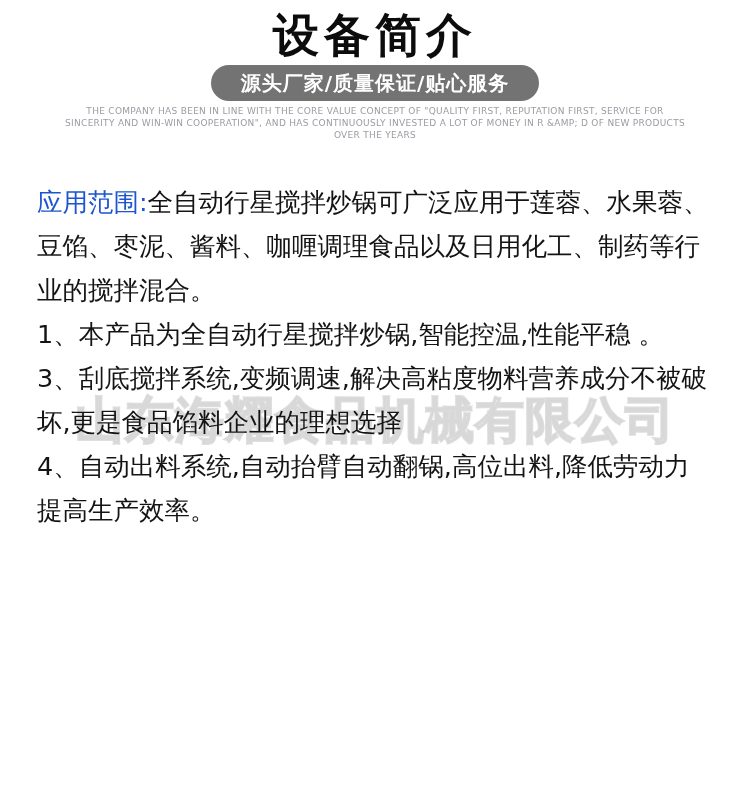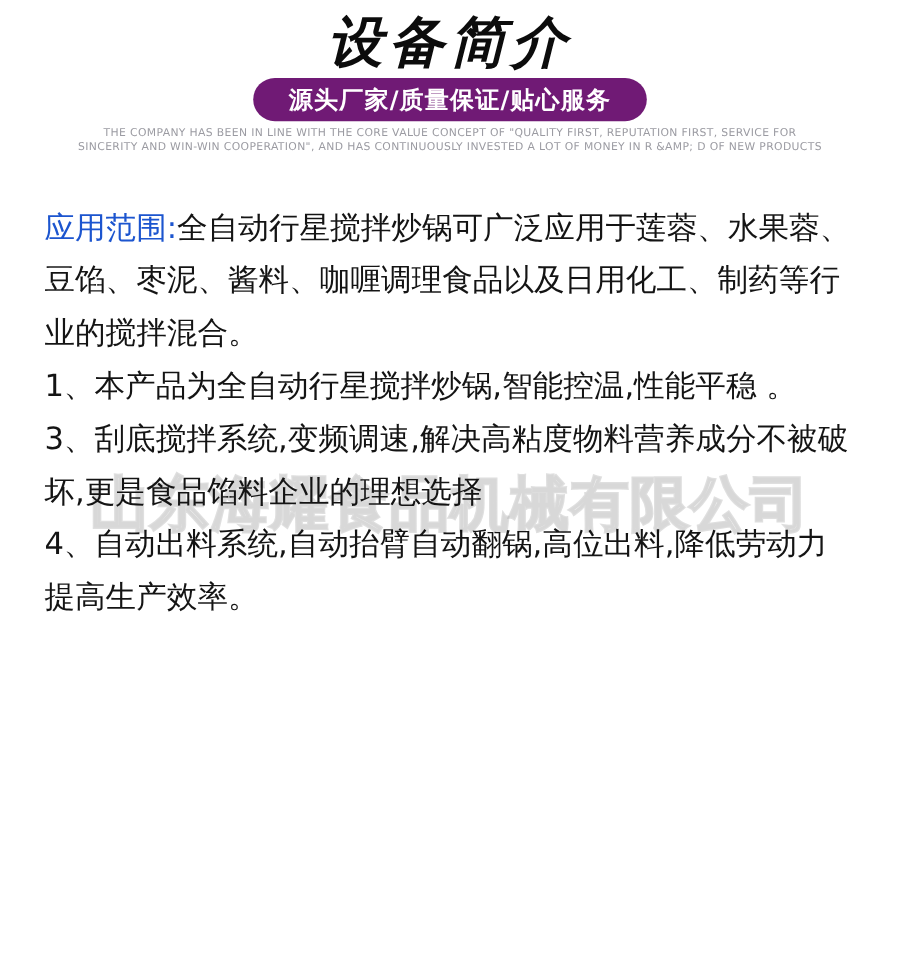--- a/index.html
+++ b/index.html
@@ -18,28 +18,27 @@
     position: relative;
     z-index: 2;
     text-align: center;
     padding-top: 10px;
   }
   .title {
     display: inline-block;
     font-size: 46px;
     line-height: 50px;
     font-weight: 900;
-    font-style: italic;
     letter-spacing: 5px;
     color: #0c0c0c;
   }
   .badge {
     display: inline-block;
     margin-top: 5px;
-    background: #701a75;
+    background: #737373;
     color: #ffffff;
     font-size: 20px;
     line-height: 26px;
     font-weight: 700;
     letter-spacing: 1px;
     padding: 5px 30px;
     border-radius: 20px;
   }
   .en-tagline {
     margin-top: 4px;
@@ -86,20 +85,21 @@
 
   <div class="watermark">山东海耀食品机械有限公司</div>
 
   <div class="header">
     <div class="title">设备简介</div>
     <br>
     <div class="badge">源头厂家/质量保证/贴心服务</div>
     <div class="en-tagline">
       <div>THE COMPANY HAS BEEN IN LINE WITH THE CORE VALUE CONCEPT OF "QUALITY FIRST, REPUTATION FIRST, SERVICE FOR</div>
       <div>SINCERITY AND WIN-WIN COOPERATION", AND HAS CONTINUOUSLY INVESTED A LOT OF MONEY IN R &amp;AMP; D OF NEW PRODUCTS</div>
+      <div>OVER THE YEARS</div>
     </div>
   </div>
 
   <div class="content">
 
     <p><span class="lbl">应用范围:</span><span>全自动行星搅拌炒锅可广泛应用于莲蓉、水果蓉、豆馅、枣泥、酱料、咖喱调理食品以及日用化工、制药等行业的搅拌混合。</span></p>
 
 
 
     <p>1、本产品为全自动行星搅拌炒锅,智能控温,性能平稳 。</p>

